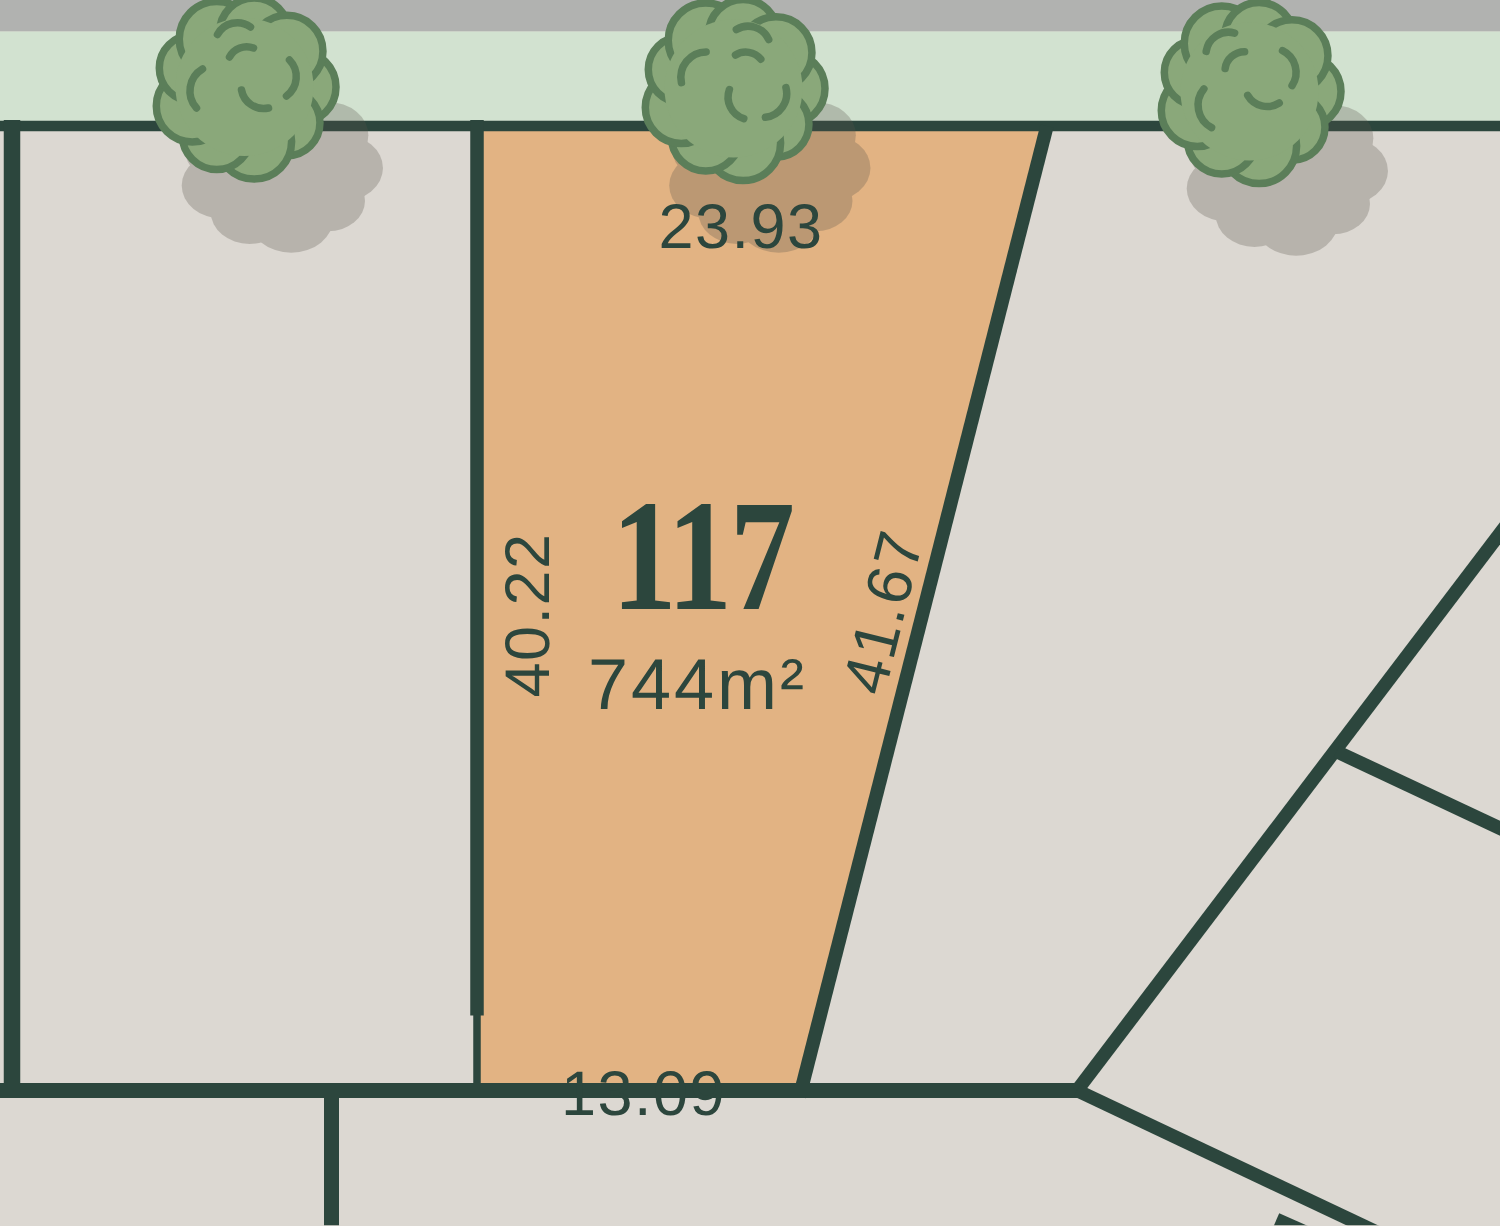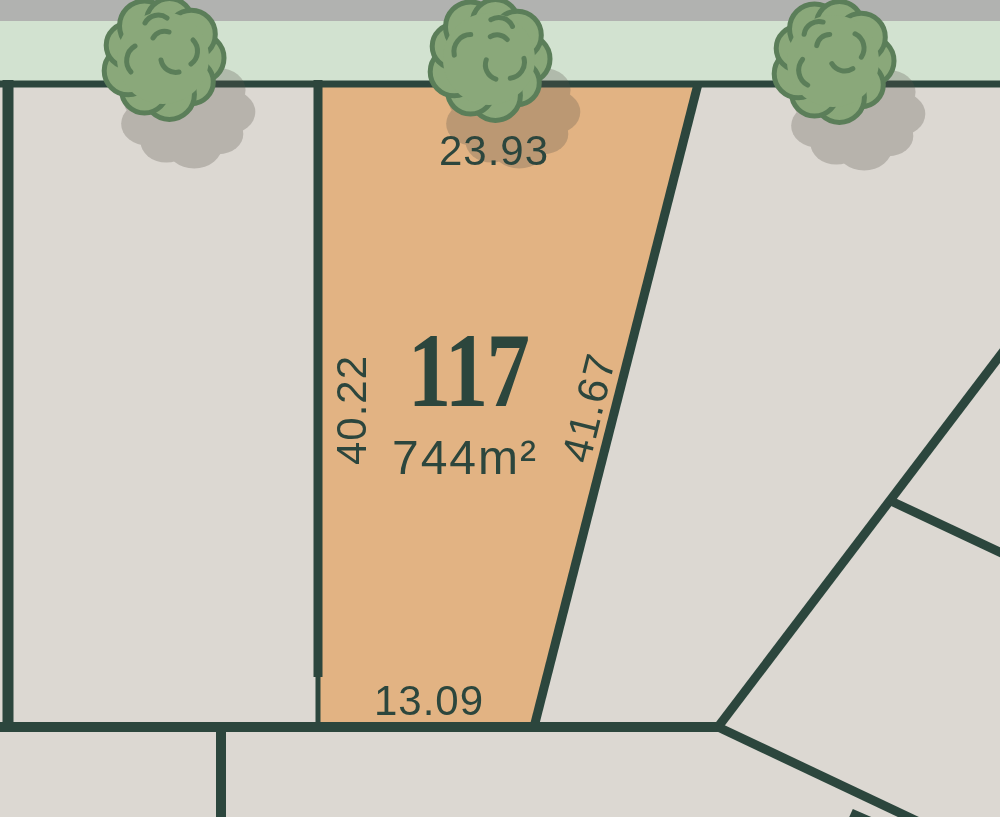--- a/index.html
+++ b/index.html
@@ -104,18 +104,18 @@
       <use href="#sq" transform="translate(833 61) rotate(-20)"></use>
     </g>
   </svg>
 
   <div class="label dim" style="left:494px;top:151px;">23.93</div>
 
   <div class="label dim rot-left" style="left:352px;top:410px;">40.22</div>
 
   <div class="label dim rot-right" style="left:589px;top:408px;">41.67</div>
 
-  <div class="label dim" style="left:429px;top:701px;">13.09</div>
+  <div class="label dim" style="left:429px;top:729px;">13.09</div>
 
   <div class="label lot-number" style="left:468px;top:371px;">117</div>
 
   <div class="label lot-area" style="left:465px;top:457px;">744m²</div>
 </div>
 
 </body></html>

